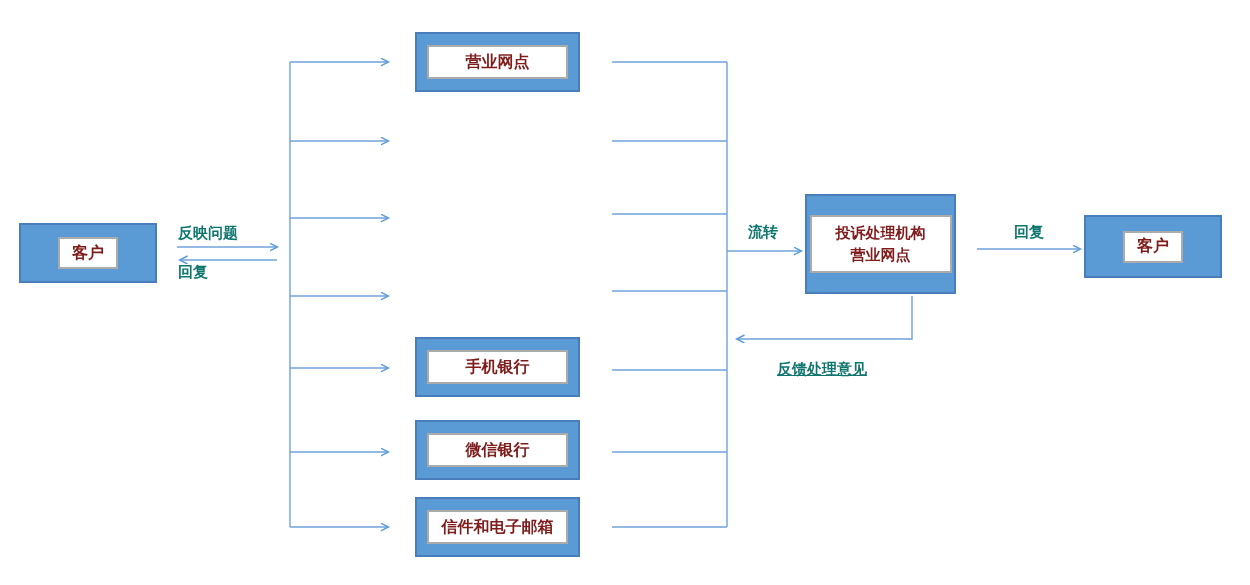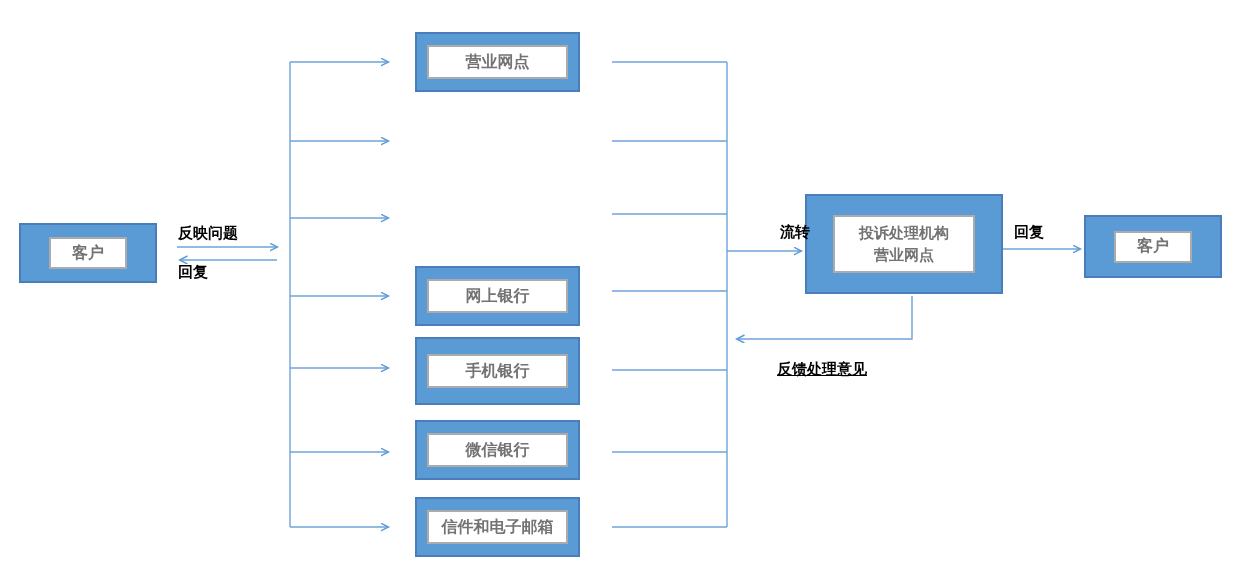--- a/index.html
+++ b/index.html
@@ -32,32 +32,32 @@
   }
   .node .inner {
     background: #ffffff;
     border: 2px solid #ABABAB;
     display: flex;
     flex-direction: column;
     align-items: center;
     justify-content: center;
     text-align: left;
     font-weight: bold;
-    color: #737373;
+    color: #7f1d1d;
     font-size: 16px;
     line-height: 1.3;
   }
   .channel .inner { width: 141px; height: 34px; }
-  .customer .inner { width: 78px; height: 32px; }
+  .customer .inner { width: 60px; height: 32px; }
   .processor .inner { width: 142px; height: 58px; font-size: 15px; line-height: 1.45; }
 
   .edge-label {
     position: absolute;
     font-weight: bold;
-    color: #000000;
+    color: #0f766e;
     font-size: 15px;
     white-space: nowrap;
   }
 </style>
 </head>
 <body>
 
 <div class="canvas">
 
   <svg class="svg-layer" viewBox="0 0 1250 585" xmlns="http://www.w3.org/2000/svg">
@@ -99,43 +99,40 @@
     </g>
   </svg>
 
   <div class="node customer" style="left:19px; top:223px; width:138px; height:60px;">
     <div class="inner">客户</div>
   </div>
 
   <div class="node channel" style="left:415px; top:32px; width:165px; height:60px;">
     <div class="inner">营业网点</div>
   </div>
-  <div class="node channel" style="left:415px; top:266px; width:165px; height:60px;">
-    <div class="inner">网上银行</div>
-  </div>
-  <div class="node channel" style="left:415px; top:337px; width:165px; height:68px;">
+  <div class="node channel" style="left:415px; top:337px; width:165px; height:60px;">
     <div class="inner">手机银行</div>
   </div>
   <div class="node channel" style="left:415px; top:420px; width:165px; height:60px;">
     <div class="inner">微信银行</div>
   </div>
   <div class="node channel" style="left:415px; top:497px; width:165px; height:60px;">
     <div class="inner">信件和电子邮箱</div>
   </div>
 
-  <div class="node processor" style="left:805px; top:194px; width:198px; height:100px;">
+  <div class="node processor" style="left:805px; top:194px; width:151px; height:100px;">
     <div class="inner">
       <span>投诉处理机构</span>
       <span>营业网点</span>
     </div>
   </div>
 
   <div class="node customer" style="left:1084px; top:215px; width:138px; height:63px;">
     <div class="inner">客户</div>
   </div>
 
   <div class="edge-label" style="left:178px; top:224px;">反映问题</div>
   <div class="edge-label" style="left:178px; top:263px;">回复</div>
-  <div class="edge-label" style="left:780px; top:223px;">流转</div>
+  <div class="edge-label" style="left:748px; top:223px;">流转</div>
   <div class="edge-label" style="left:1014px; top:223px;">回复</div>
   <div class="edge-label" style="left:777px; top:360px;text-decoration:underline;">反馈处理意见</div>
 
 </div>
 
 </body></html>

